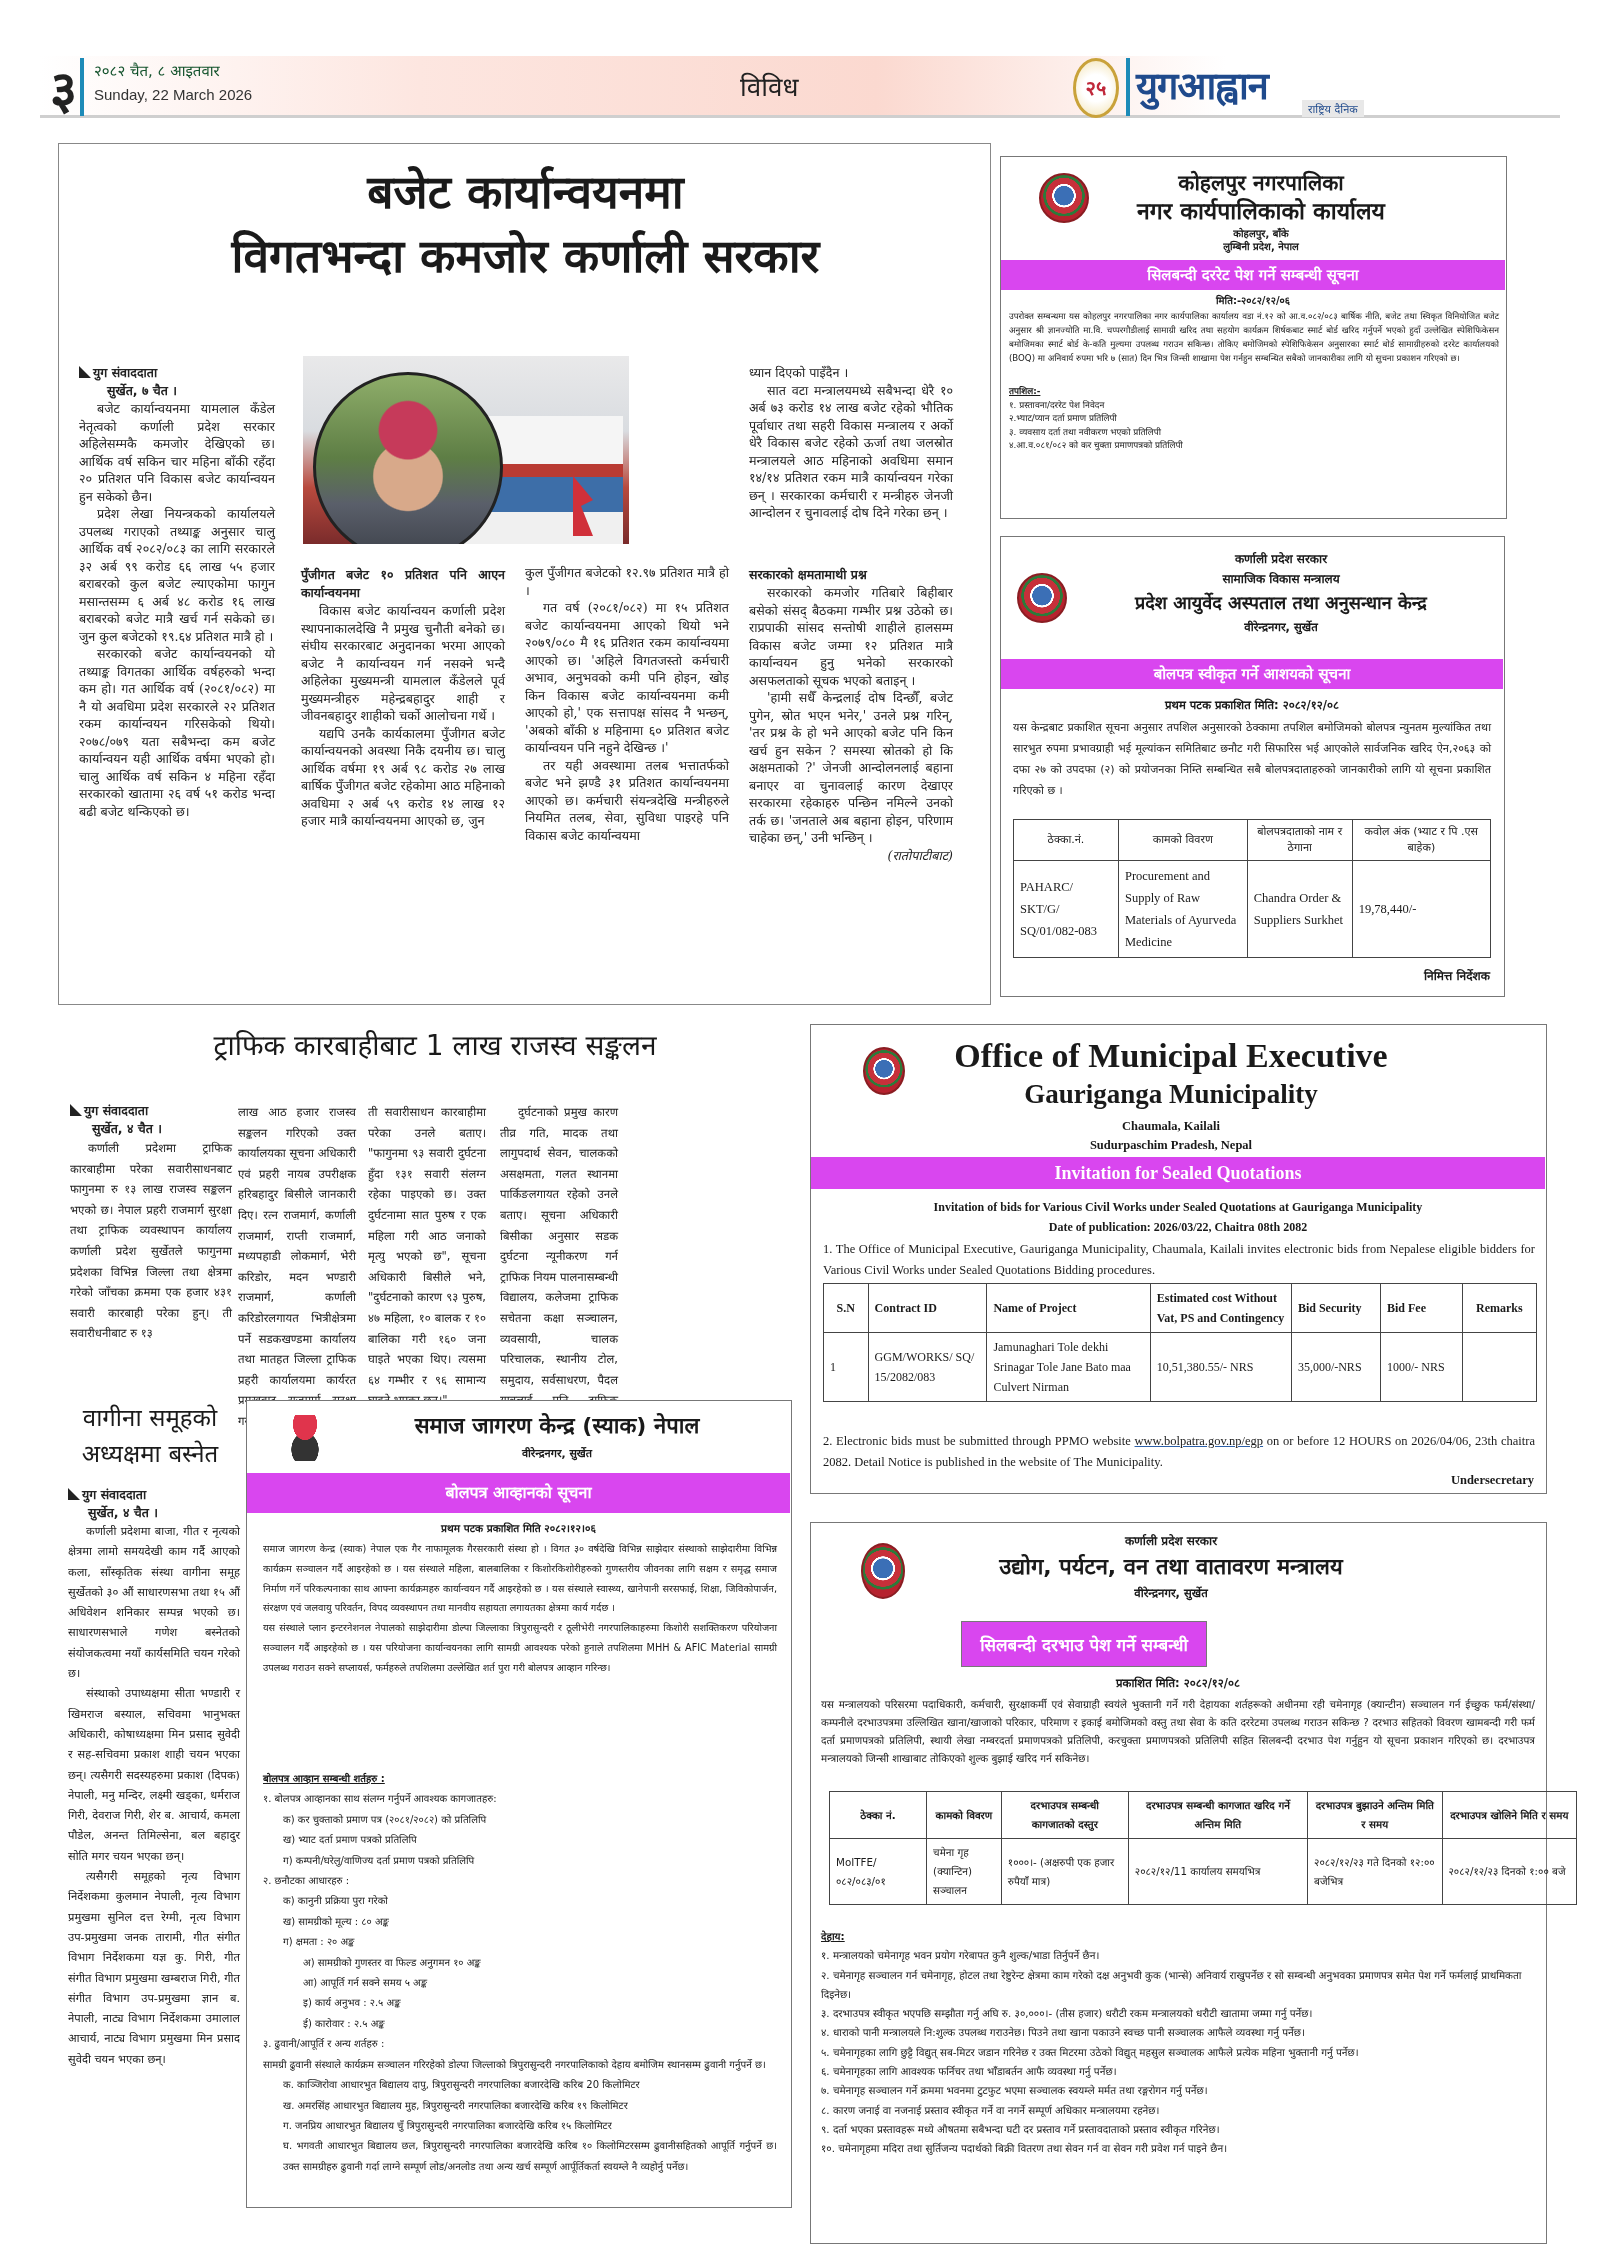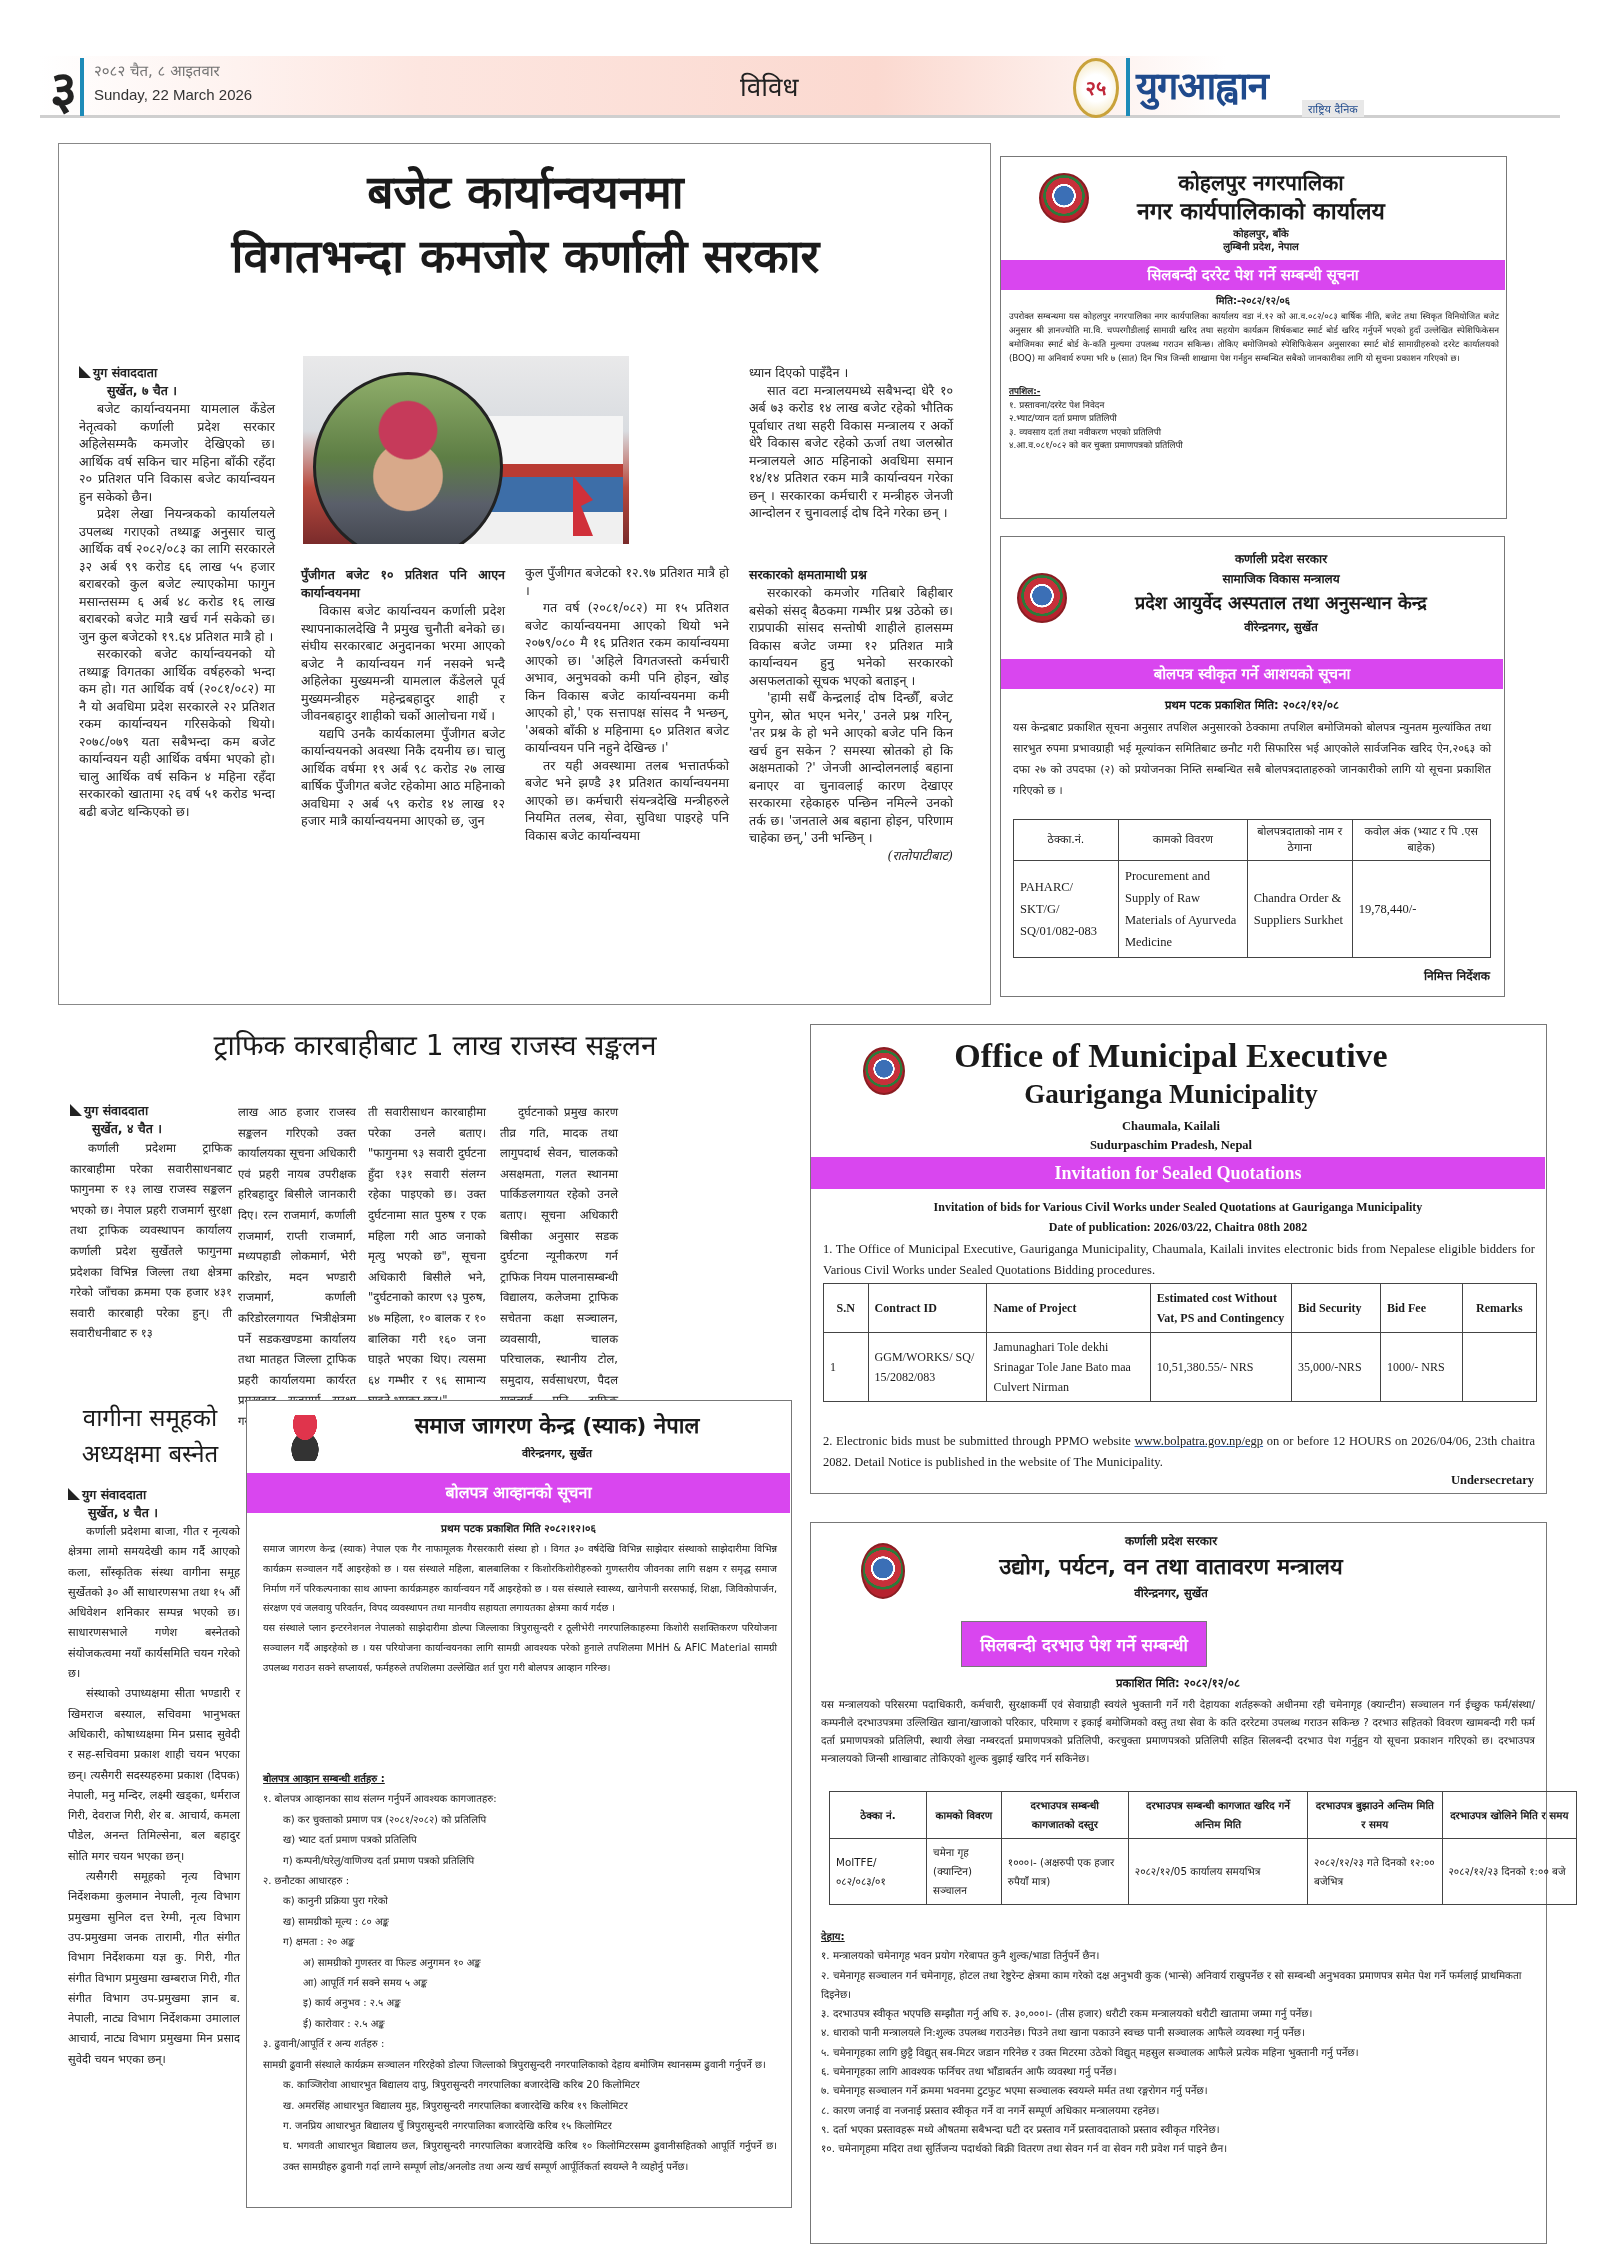--- a/index.html
+++ b/index.html
@@ -2,21 +2,21 @@
 <html><head>
 <meta charset="utf-8">
 <style>
   * { box-sizing: border-box; margin: 0; padding: 0; }
   body { width: 1600px; height: 2263px; background: #fff; font-family: "DejaVu Serif", serif; color: #1a1a1a; position: relative; overflow: hidden; }
   .abs { position: absolute; }
   
   .masthead { left: 40px; top: 56px; width: 1520px; height: 62px; background: linear-gradient(90deg, #fff 0%, #fde6e0 25%, #fbd9d0 55%, #fff 78%, #fff 100%); border-bottom: 3px solid #cfcfcf; }
   .page-num { left: 50px; top: 52px; font-family: "DejaVu Sans", sans-serif; font-size: 52px; font-weight: bold; color: #222; }
   .pn-bar { left: 80px; top: 58px; width: 4px; height: 58px; background: #1d8bb8; }
-  .date-np { left: 94px; top: 60px; font-family: "DejaVu Sans", sans-serif; font-size: 15px; color: #737373; }
+  .date-np { left: 94px; top: 60px; font-family: "DejaVu Sans", sans-serif; font-size: 15px; color: #14532d; }
   .date-en { left: 94px; top: 86px; font-family: "Liberation Sans", sans-serif; font-size: 15px; color: #333; }
   .section-name { left: 740px; top: 68px; font-family: "DejaVu Sans", sans-serif; font-size: 26px; color: #222; }
   .anniv { left: 1073px; top: 58px; width: 46px; height: 60px; border-radius: 50%; border: 3px solid #c9a23a; background: radial-gradient(circle, #fff 40%, #f3e2b0 100%); font-family: "DejaVu Sans", sans-serif; font-size: 20px; font-weight: bold; color: #c0283a; text-align: center; line-height: 54px; }
   .logo-bar { left: 1126px; top: 58px; width: 4px; height: 58px; background: #1d8bb8; }
   .logo { left: 1136px; top: 58px; font-family: "DejaVu Sans", sans-serif; font-size: 38px; font-weight: bold; color: #1f4a8c; letter-spacing: -1px; }
   .logo-sub { left: 1302px; top: 100px; font-family: "DejaVu Sans", sans-serif; font-size: 11px; color: #1f4a8c; background: #e8e8e8; padding: 1px 6px; }
 
   .box { border: 1.5px solid #777; background: #fff; }
   .dark-band { background: #d946ef; color: #fff; text-align: center; font-weight: bold; }
   .col-text { font-size: 12.6px; line-height: 17.5px; text-align: justify; color: #222; }
@@ -277,21 +277,21 @@
         <th style="width:10%;">कामको विवरण</th>
         <th style="width:17%;">दरभाउपत्र सम्बन्धी कागजातको दस्तुर</th>
         <th style="width:24%;">दरभाउपत्र सम्बन्धी कागजात खरिद गर्ने अन्तिम मिति</th>
         <th style="width:18%;">दरभाउपत्र बुझाउने अन्तिम मिति र समय</th>
         <th style="width:18%;">दरभाउपत्र खोलिने मिति र समय</th>
       </tr>
       <tr>
         <td>MoITFE/ ०८२/०८३/०१</td>
         <td>चमेना गृह (क्यान्टिन) सञ्चालन</td>
         <td>१०००।- (अक्षरुपी एक हजार रुपैयाँ मात्र)</td>
-        <td>२०८२/१२/05 कार्यालय समयभित्र</td>
+        <td>२०८२/१२/11 कार्यालय समयभित्र</td>
         <td>२०८२/१२/२३ गते दिनको १२:०० बजेभित्र</td>
         <td>२०८२/१२/२३ दिनको १:०० बजे</td>
       </tr>
     </tbody>
       </table>
   </div>
   <div class="abs sans" style="left:10px; top:404px; width:714px; font-size:10.3px; line-height:19.3px;">
     <div class="bold u">देहाय:</div>
     <div>१. मन्त्रालयको चमेनागृह भवन प्रयोग गरेबापत कुनै शुल्क/भाडा तिर्नुपर्ने छैन।</div>
     <div>२. चमेनागृह सञ्चालन गर्न चमेनागृह, होटल तथा रेष्टुरेन्ट क्षेत्रमा काम गरेको दक्ष अनुभवी कुक (भान्से) अनिवार्य राखुपर्नेछ र सो सम्बन्धी अनुभवका प्रमाणपत्र समेत पेश गर्ने फर्मलाई प्राथमिकता दिइनेछ।</div>

